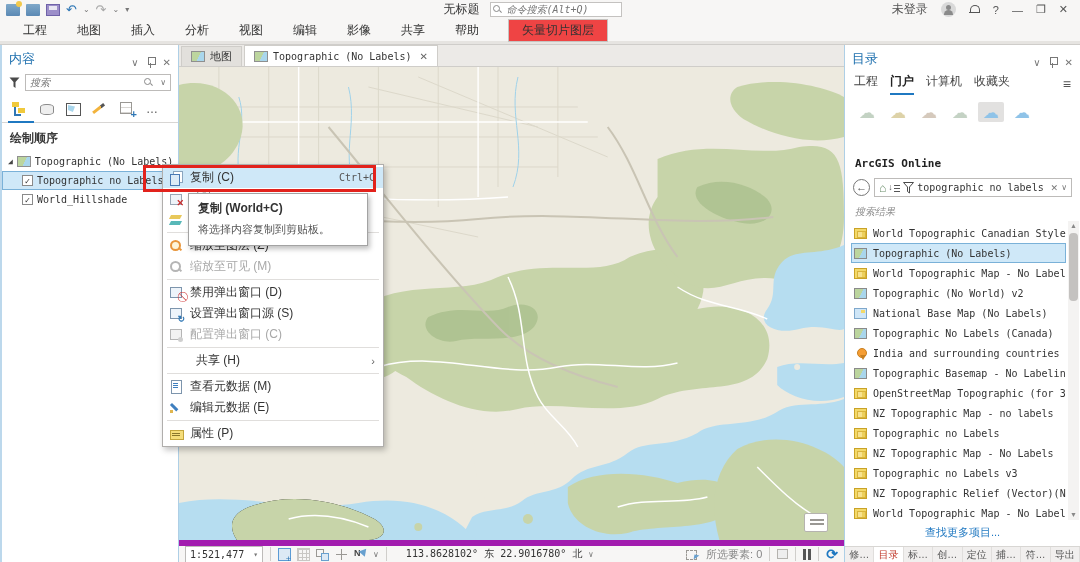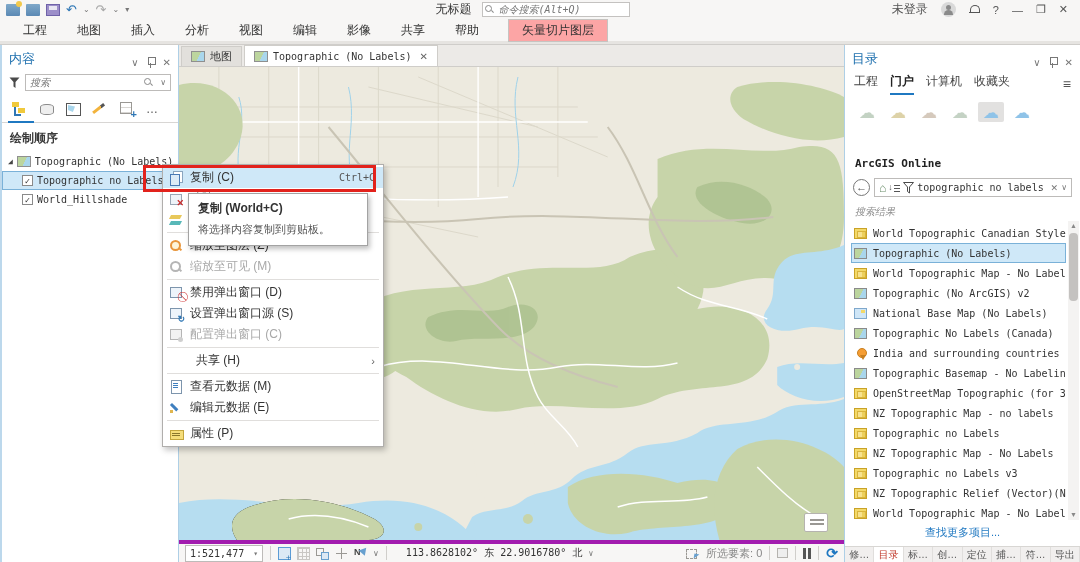--- a/index.html
+++ b/index.html
@@ -14,36 +14,36 @@
   .qicon { width:14px; height:12px; display:inline-block; position:relative; }
   .q-folder { background:linear-gradient(#7fa8c9,#5b89b4); border-radius:1px; }
   .q-folder.new::after { content:""; position:absolute; right:-2px; top:-3px; width:6px; height:6px; background:#f2c94c; border-radius:50%; }
   .q-save { background:#9c8ec9; border:1px solid #6f62a8; }
   .q-save::after { content:""; position:absolute; left:2px; top:1px; right:2px; height:4px; background:#e8e6f2; }
   .undoredo { color:#2f77b5; font-size:13px; line-height:12px; }
   .undoredo.dim { color:#a9a9a9; }
   .tinychev { font-size:8px; color:#777; }
   .title-center { margin-left:auto; display:flex; align-items:center; gap:10px; }
   .app-title { color:#333;margin-left:44px; }
-  .cmdsearch { width:148px; height:15px; border:1px solid #c4c2c0; background:#fff; font-size:10px; font-style:italic; color:#999; padding:0 4px 0 16px; font-family:"DejaVu Sans Mono", monospace; }
+  .cmdsearch { width:132px; height:15px; border:1px solid #c4c2c0; background:#fff; font-size:10px; font-style:italic; color:#999; padding:0 4px 0 16px; font-family:"DejaVu Sans Mono", monospace; }
   .searchwrap { position:relative; }
   .searchwrap .mag { position:absolute; left:3px; top:3px; }
   .title-right { margin-left:auto; display:flex; align-items:center; gap:13px; padding-right:6px; color:#555; }
   .avatar { width:15px; height:15px; border-radius:50%; background:#d9d9d9; position:relative; }
   .avatar::before { content:""; position:absolute; left:5px; top:3px; width:5px; height:5px; border-radius:50%; background:#8a8a8a; }
   .avatar::after { content:""; position:absolute; left:3px; top:8px; width:9px; height:5px; border-radius:5px 5px 0 0; background:#8a8a8a; }
   .bell { width:11px; height:11px; position:relative; }
   .bell::before { content:""; position:absolute; left:1px; top:1px; width:8px; height:7px; border:1px solid #555; border-bottom:none; border-radius:5px 5px 0 0; }
   .bell::after { content:""; position:absolute; left:0; top:8px; width:11px; height:1px; background:#555; }
   .wbtn { color:#555; font-size:11px; }
 
   
   .ribbonrow { height:22px; display:flex; align-items:center; background:#f7f6f5; padding-left:8px; }
   .rtab { padding:2px 15px; color:#333; font-size:12px; }
-  .rtab-ctx { margin-left:14px; padding:2px 13px; background:#fca5a5; border:1px solid #c6c4c1; color:#333; }
+  .rtab-ctx { margin-left:14px; padding:2px 13px; background:#ef4444; border:1px solid #c6c4c1; color:#333; }
   .ribbonstrip { height:4px; background:#e6e4e1; border-bottom:1px solid #cfcdca; }
 
   
   .main { position:absolute; top:45px; left:0; right:0; bottom:0; display:flex; background:#e8e6e3; }
 
   
   .contents { width:179px; background:#fff; border-right:1px solid #aecfe6; border-left:2px solid #bcd8ec; display:flex; flex-direction:column; }
   .panehead { display:flex; align-items:flex-end; padding:5px 7px 3px; }
   .panehead .ptitle { color:#1d6fae; font-size:13px; }
   .panehead .hicons { margin-left:auto; display:flex; gap:8px; align-items:center; color:#777; font-size:10px; }
@@ -119,21 +119,21 @@
   .mtab { display:flex; align-items:center; gap:5px; height:20px; padding:0 9px; font-size:11px; color:#333; background:#e2e0dc; border:1px solid #cfcdc9; border-bottom:none; }
   .mtab.active { background:#fff; height:21px; }
   .mtab .mono { font-size:10px; }
   .mtab .x { color:#666; font-size:10px; margin-left:3px; }
   .mapcanvas { flex:1; position:relative; overflow:hidden; background:#edeadf; }
   .mapcanvas svg { position:absolute; inset:0; width:100%; height:100%; }
   .mapfloat { position:absolute; right:16px; bottom:8px; width:24px; height:19px; background:#fff; border:1px solid #b5b3af; border-radius:2px; z-index:5; }
   .mapfloat::after { content:""; position:absolute; left:5px; top:5px; width:14px; height:2px; background:#9a9894; box-shadow:0 4px 0 #9a9894; }
 
   
-  .statusbar { height:22px; background:#f7f6f5; border-top:4px solid #a21caf; display:flex; align-items:center; padding:0 6px; gap:7px; font-size:11px; color:#555; }
+  .statusbar { height:22px; background:#f7f6f5; border-top:6px solid #a21caf; display:flex; align-items:center; padding:0 6px; gap:7px; font-size:11px; color:#555; }
   .scalebox { display:flex; align-items:center; border:1px solid #bdbbb9; background:#fff; height:17px; padding:0 4px; gap:8px; font-family:"DejaVu Sans Mono", monospace; font-size:10px; color:#333; width:78px; justify-content:space-between; }
   .vsep { width:1px; height:14px; background:#d0cecb; }
   .sbicons { display:flex; align-items:center; gap:6px; }
   .sbi { width:13px; height:13px; display:inline-block; position:relative; }
   .sbi-grid1 { border:1px solid #5b9bd5; background:#dce9f5; }
   .sbi-grid1::after { content:"+"; position:absolute; right:-1px; bottom:-4px; color:#2f77b5; font-size:9px; }
   .sbi-grid2 { background:linear-gradient(#c9c7c4 1px,transparent 1px),linear-gradient(90deg,#c9c7c4 1px,transparent 1px); background-size:4px 4px; border:1px solid #c9c7c4; }
   .sbi-swap::before { content:""; position:absolute; left:0; top:1px; width:6px; height:6px; border:1px solid #9a9894; }
   .sbi-swap::after { content:""; position:absolute; right:0; bottom:0; width:6px; height:6px; border:1px solid #68a0cf; background:#dce9f5; }
   .sbi-cross::before { content:""; position:absolute; left:6px; top:1px; width:1px; height:11px; background:#9a9894; }
@@ -475,21 +475,21 @@
               <span class="rlabel">Topographic (No Labels)</span>
             </div>
 
             <div class="cat-row">
               <span class="ric webmap"></span>
               <span class="rlabel">World Topographic Map - No Labels</span>
             </div>
 
             <div class="cat-row">
               <span class="ric map"></span>
-              <span class="rlabel">Topographic (No ArcGIS) v2</span>
+              <span class="rlabel">Topographic (No World) v2</span>
             </div>
 
             <div class="cat-row">
               <span class="ric basemap"></span>
               <span class="rlabel">National Base Map (No Labels)</span>
             </div>
 
             <div class="cat-row">
               <span class="ric map"></span>
               <span class="rlabel">Topographic No Labels (Canada)</span>

